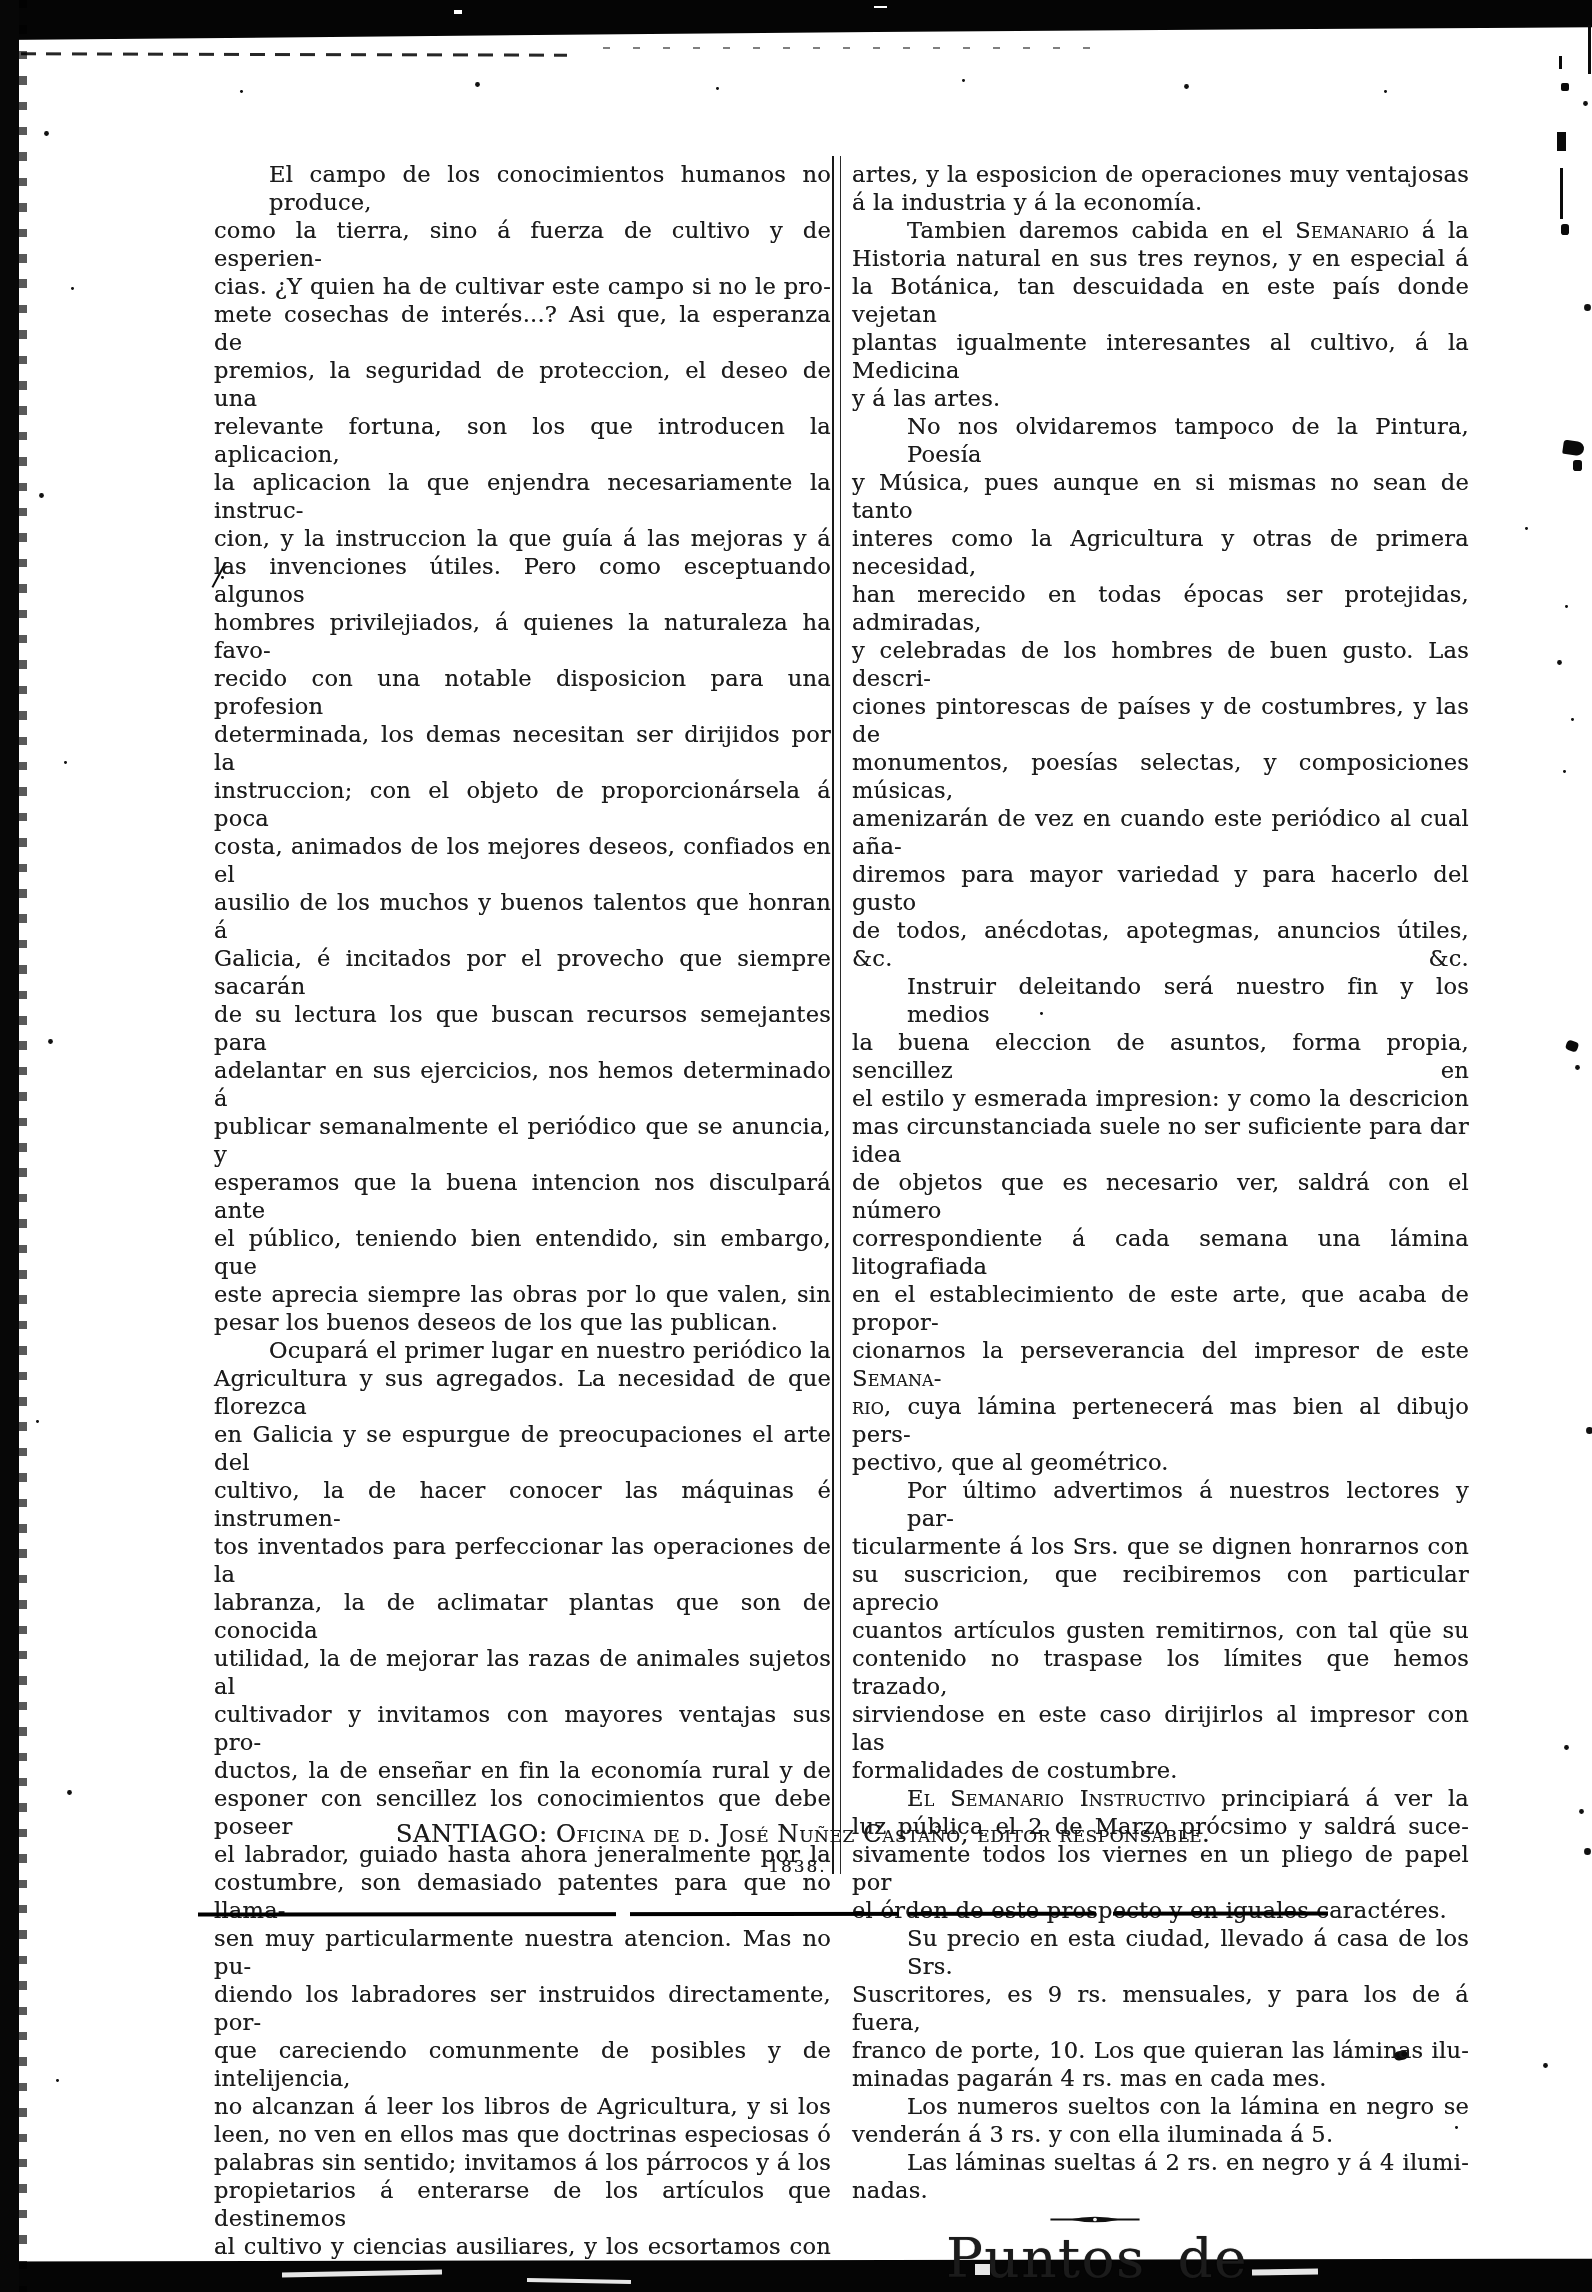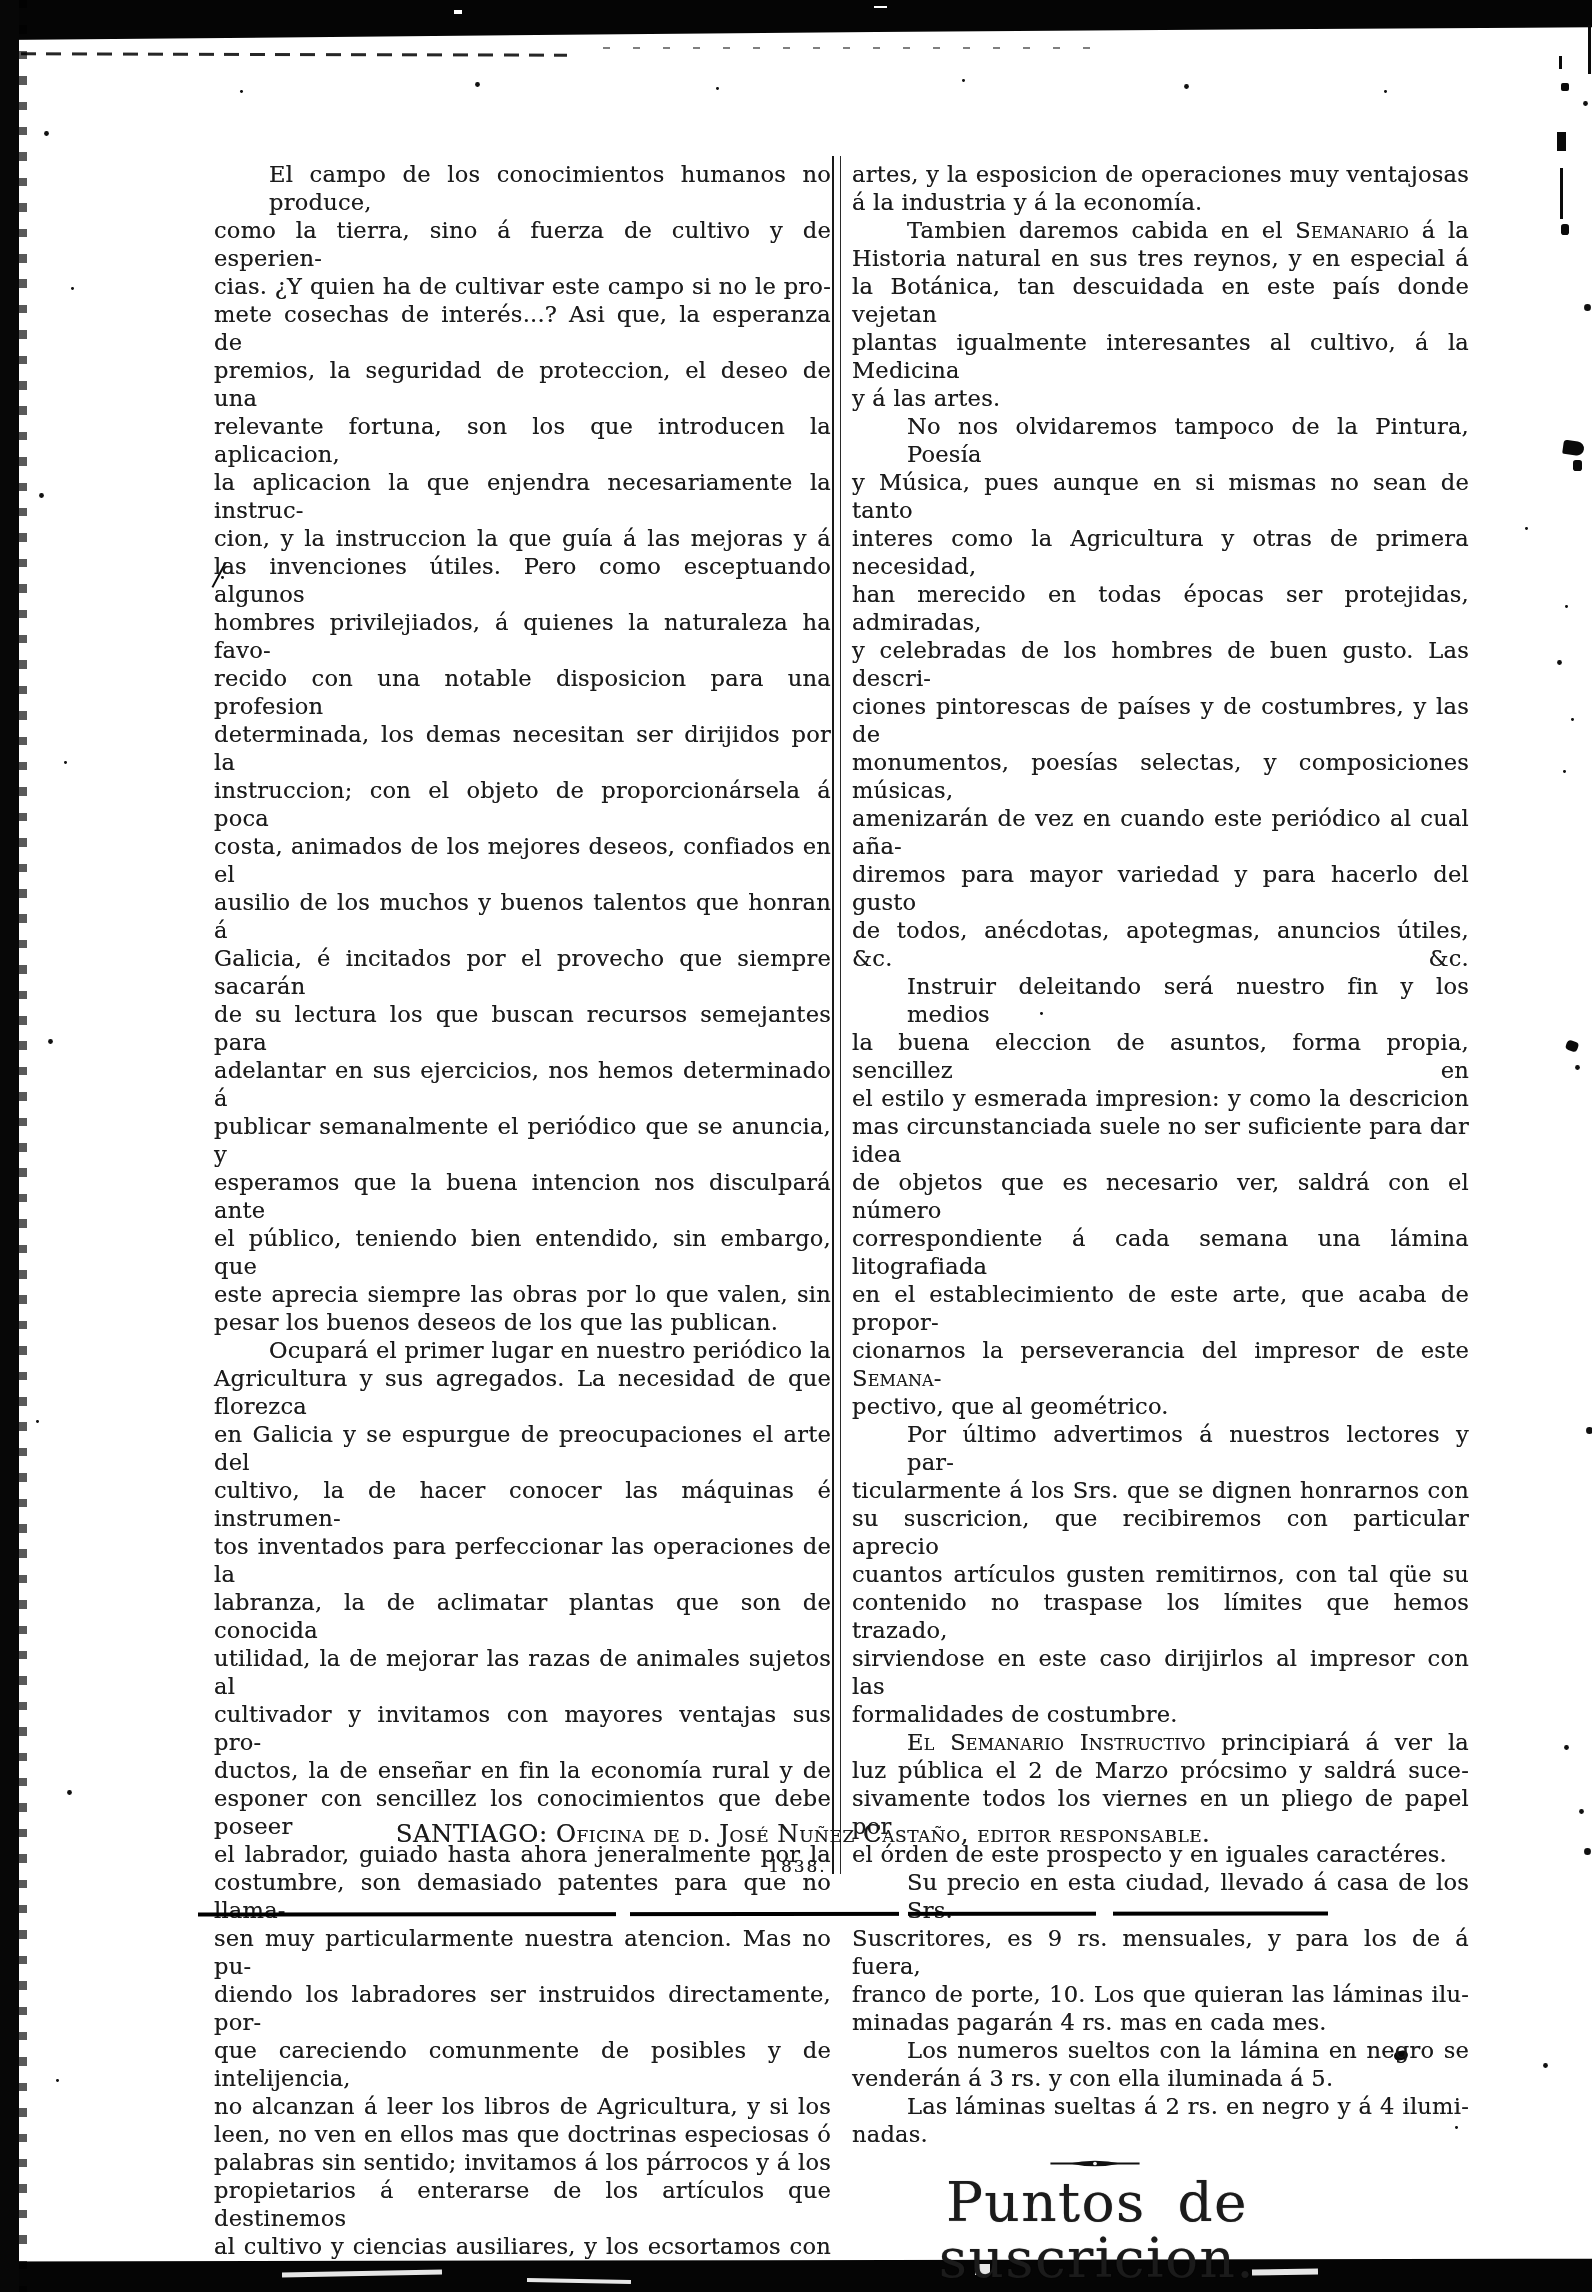--- a/index.html
+++ b/index.html
@@ -185,20 +185,21 @@
         <div class="tl">diremos para mayor variedad y para hacerlo del gusto</div>
         <div class="tl">de todos, anécdotas, apotegmas, anuncios útiles, &amp;c. &amp;c.</div>
         <div class="tl ind">Instruir deleitando será nuestro fin y los medios</div>
         <div class="tl">la buena eleccion de asuntos, forma propia, sencillez en</div>
         <div class="tl">el estilo y esmerada impresion: y como la descricion</div>
         <div class="tl">mas circunstanciada suele no ser suficiente para dar idea</div>
         <div class="tl">de objetos que es necesario ver, saldrá con el número</div>
         <div class="tl">correspondiente á cada semana una lámina litografiada</div>
         <div class="tl">en el establecimiento de este arte, que acaba de propor-</div>
         <div class="tl"><span>cionarnos la perseverancia del impresor de este </span><span class="sc">Semana-</span></div>
+        <div class="tl"><span class="sc">rio,</span><span> cuya lámina pertenecerá mas bien al dibujo pers-</span></div>
         <div class="tl end">pectivo, que al geométrico.</div>
         <div class="tl ind">Por último advertimos á nuestros lectores y par-</div>
         <div class="tl">ticularmente á los Srs. que se dignen honrarnos con</div>
         <div class="tl">su suscricion, que recibiremos con particular aprecio</div>
         <div class="tl">cuantos artículos gusten remitirnos, con tal qüe su</div>
         <div class="tl">contenido no traspase los límites que hemos trazado,</div>
         <div class="tl">sirviendose en este caso dirijirlos al impresor con las</div>
         <div class="tl end">formalidades de costumbre.</div>
         <div class="tl ind"><span class="sc">El Semanario Instructivo</span><span> principiará á ver la</span></div>
         <div class="tl">luz pública el 2 de Marzo prócsimo y saldrá suce-</div>

